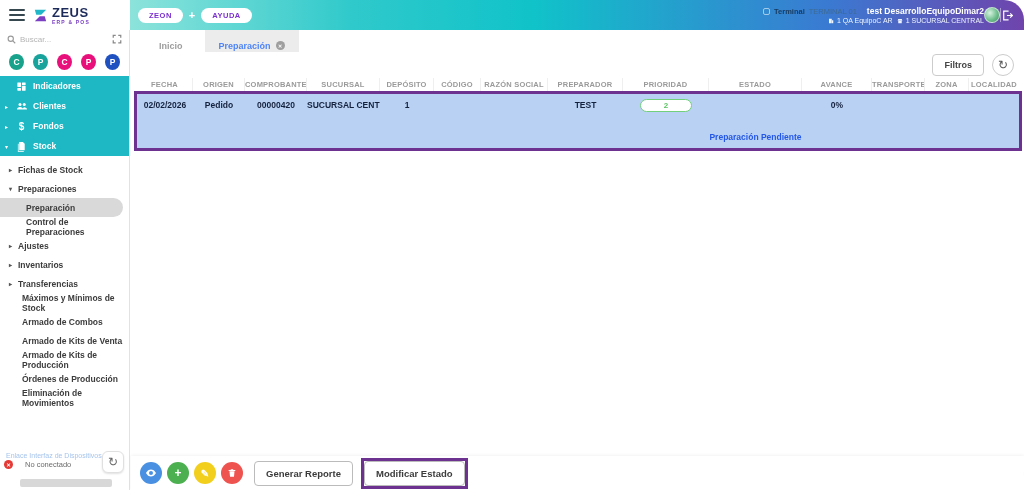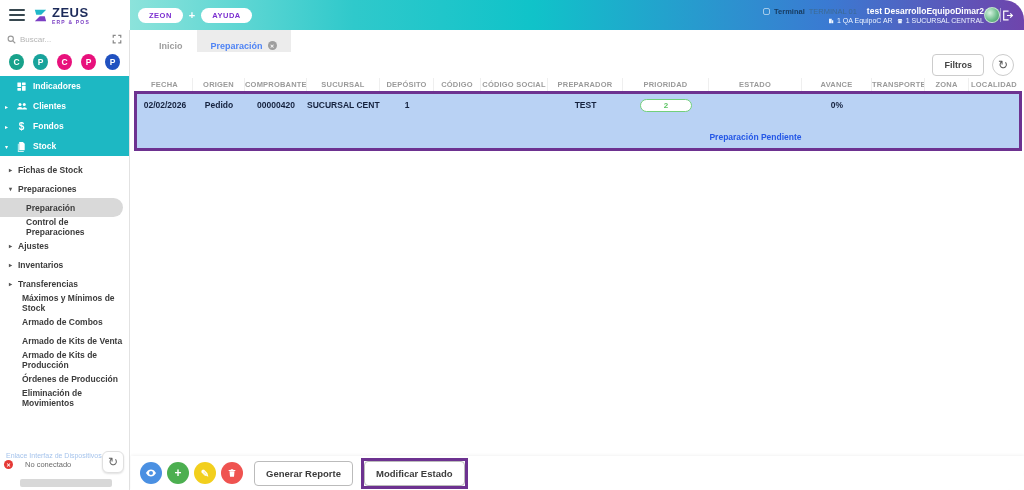--- a/index.html
+++ b/index.html
@@ -51,21 +51,21 @@
   .lvl2 { padding-left:26px; }
   .smenu-item.selected { background:#d9d9d9; border-radius:0 12px 12px 0; margin-right:6px; }
   .device-zone { position:absolute; bottom:0; left:0; width:129px; height:40px; }
   .device-title { font-size:7px; color:#a6c4ec; padding:2px 0 1px 6px; white-space:nowrap; overflow:hidden; }
   .device-status { display:flex; align-items:flex-start; gap:12px; padding-left:4px; font-size:7.5px; color:#6b6b6b; }
   .err-dot { width:9px; height:9px; border-radius:50%; background:#e53935; color:#fff; font-size:5.5px; display:flex; align-items:center; justify-content:center; font-weight:bold; }
   .refresh-sq { position:absolute; right:5px; top:1px; width:22px; height:22px; background:#fff; border:1px solid #e0e0e0; border-radius:6px; box-shadow:0 1px 2px rgba(0,0,0,.12); color:#666; font-size:12px; display:flex; align-items:center; justify-content:center; cursor:pointer; }
   .blur-pill { position:absolute; bottom:3px; left:20px; width:92px; height:8px; background:#d8d8d8; border-radius:2px; }
 
   
-  .tabbar { position:absolute; top:30px; left:131px; right:0; height:32px; background:#fff; border-bottom:1px solid #e6e6e6; display:flex; align-items:stretch; padding-left:14px; }
+  .tabbar { position:absolute; top:30px; left:131px; right:0; height:32px; background:#fff; border-bottom:1px solid #e6e6e6; display:flex; align-items:stretch; padding-left:14px;gap:8px; }
   .tab { display:flex; align-items:center; gap:5px; padding:0 14px; font-size:9px; font-weight:bold; color:#9e9e9e; cursor:pointer; }
   .tab.active { background:#ececec; color:#4f84f5; }
   .tab-close { width:9px; height:9px; border-radius:50%; background:#9e9e9e; color:#fff; font-size:5px; display:flex; align-items:center; justify-content:center; cursor:pointer; }
 
   
   .main { position:absolute; top:52px; left:131px; right:0; bottom:0; background:#fff; }
   .filters-row { position:absolute; top:2px; right:10px; display:flex; align-items:center; gap:8px; }
   .filters-btn { background:#fff; border:1px solid #ccc; border-radius:4px; padding:5px 11px; font-size:9px; font-weight:bold; color:#444; cursor:pointer; }
   .refresh-circ { width:22px; height:22px; border-radius:50%; border:1px solid #ccc; background:#fff; color:#555; font-size:12px; display:flex; align-items:center; justify-content:center; cursor:pointer; }
 
@@ -288,21 +288,21 @@
         </div>
     </div>
 
     <div class="thead tgrid">
       <div class="th">FECHA</div>
       <div class="th">ORIGEN</div>
       <div class="th">COMPROBANTE</div>
       <div class="th">SUCURSAL</div>
       <div class="th">DEPÓSITO</div>
       <div class="th">CÓDIGO</div>
-      <div class="th">CÓDIGO SOCIAL</div>
+      <div class="th">RAZÓN SOCIAL</div>
       <div class="th">PREPARADOR</div>
       <div class="th">PRIORIDAD</div>
       <div class="th">ESTADO</div>
       <div class="th">AVANCE</div>
       <div class="th">TRANSPORTE</div>
       <div class="th">ZONA</div>
       <div class="th">LOCALIDAD</div>
     </div>
 
     <div class="row-annotation">

